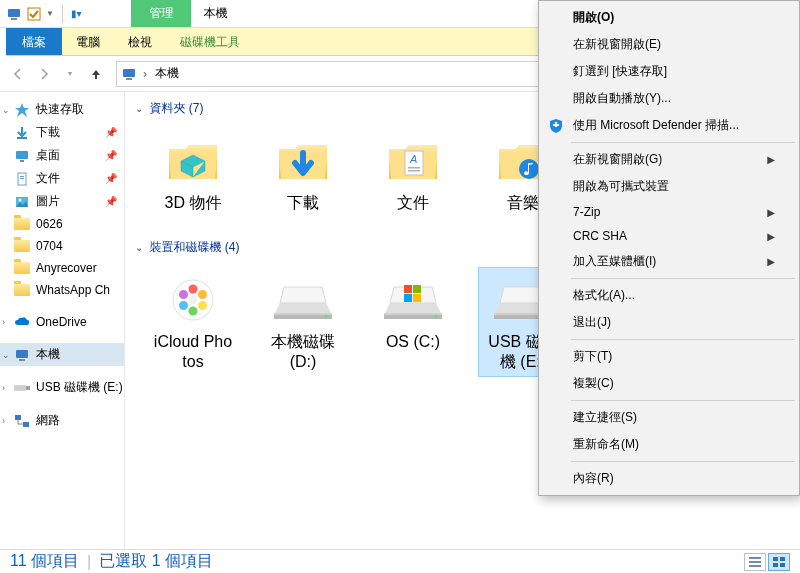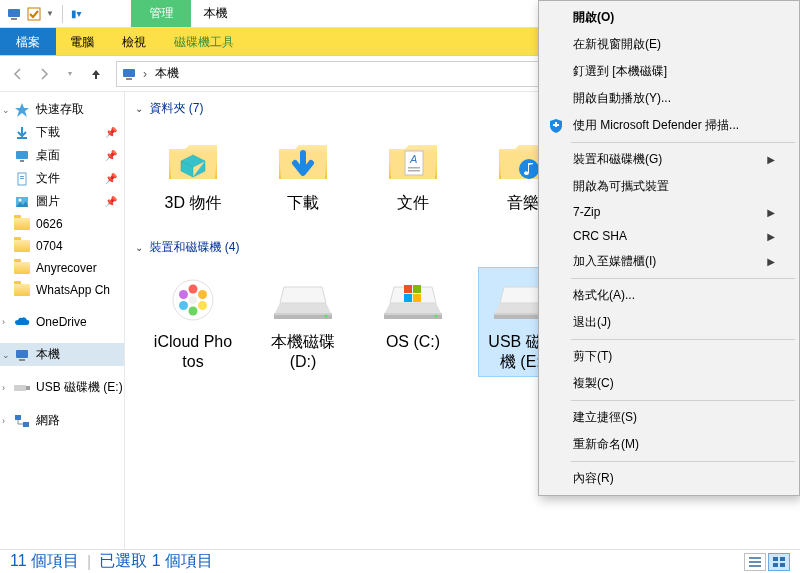--- a/index.html
+++ b/index.html
@@ -8,21 +8,21 @@
 
 .titlebar { height: 28px; background: #fff; display: flex; align-items: center; border-bottom: 1px solid #e0e0e0; }
 .titlebar .qat { display: flex; align-items: center; gap: 4px; padding: 0 6px; }
 .titlebar .qat-icon { width: 16px; height: 16px; display: flex; align-items: center; justify-content: center; }
 .titlebar .divider { width: 1px; height: 18px; background: #d0d0d0; margin: 0 4px; }
 .titlebar .ribbon-tab-group { display: flex; align-items: stretch; height: 100%; margin-left: 44px; }
 .titlebar .ctx-tab { background: #50c878; color: #fff; padding: 4px 18px; display: flex; align-items: center; }
 .titlebar .title-text { padding: 4px 12px; display: flex; align-items: center; }
 
 
-.ribbon-tabs { height: 28px; display: flex; align-items: stretch; background: #fde047; border-bottom: 1px solid #d0d0d0; }
+.ribbon-tabs { height: 28px; display: flex; align-items: stretch; background: #fef9c3; border-bottom: 1px solid #d0d0d0; margin-left: 6px; }
 .ribbon-tabs .tab { padding: 6px 14px; cursor: pointer; }
 .ribbon-tabs .tab.file { background: #1979ca; color: #fff; padding: 6px 16px; }
 .ribbon-tabs .tab.context { color: #388e3c; }
 
 
 .navbar { height: 36px; display: flex; align-items: center; gap: 2px; padding: 4px 6px; border-bottom: 1px solid #e8e8e8; }
 .nav-btn { width: 24px; height: 24px; display: flex; align-items: center; justify-content: center; color: #808080; cursor: pointer; }
 .nav-btn.enabled { color: #404040; }
 .addr-bar { flex: 1; height: 26px; border: 1px solid #d0d0d0; display: flex; align-items: center; padding: 0 4px; gap: 6px; margin-left: 6px; }
 .addr-bar .pc-icon { width: 16px; height: 16px; }
@@ -433,38 +433,38 @@
 </div>
 
 <div class="ctx-menu">
   <div class="ctx-item ctx-strong">
       <span>開啟(O)</span>
     </div>
   <div class="ctx-item">
       <span>在新視窗開啟(E)</span>
     </div>
   <div class="ctx-item">
-      <span>釘選到 [本機磁碟]</span>
+      <span>釘選到 [快速存取]</span>
     </div>
   <div class="ctx-item">
       <span>開啟自動播放(Y)...</span>
     </div>
   <div class="ctx-item">
       <span class="ico">
         <svg width="16" height="16">
           <path d="M8 1 L14 3 L14 8 Q14 13 8 15 Q2 13 2 8 L2 3 Z" fill="#1e88e5"></path>
           <rect x="7" y="4" width="2" height="5" fill="#fff"></rect>
           <rect x="5" y="6" width="6" height="2" fill="#fff"></rect>
         </svg>
       </span>
       <span>使用 Microsoft Defender 掃描...</span>
     </div>
   <div class="ctx-sep"></div>
   <div class="ctx-item">
-      <span>裝置和磁碟機(G)</span>
+      <span>在新視窗開啟(G)</span>
       <span class="arrow">▶</span>
     </div>
   <div class="ctx-item">
       <span>開啟為可攜式裝置</span>
     </div>
   <div class="ctx-item">
       <span>7-Zip</span>
       <span class="arrow">▶</span>
     </div>
   <div class="ctx-item">

